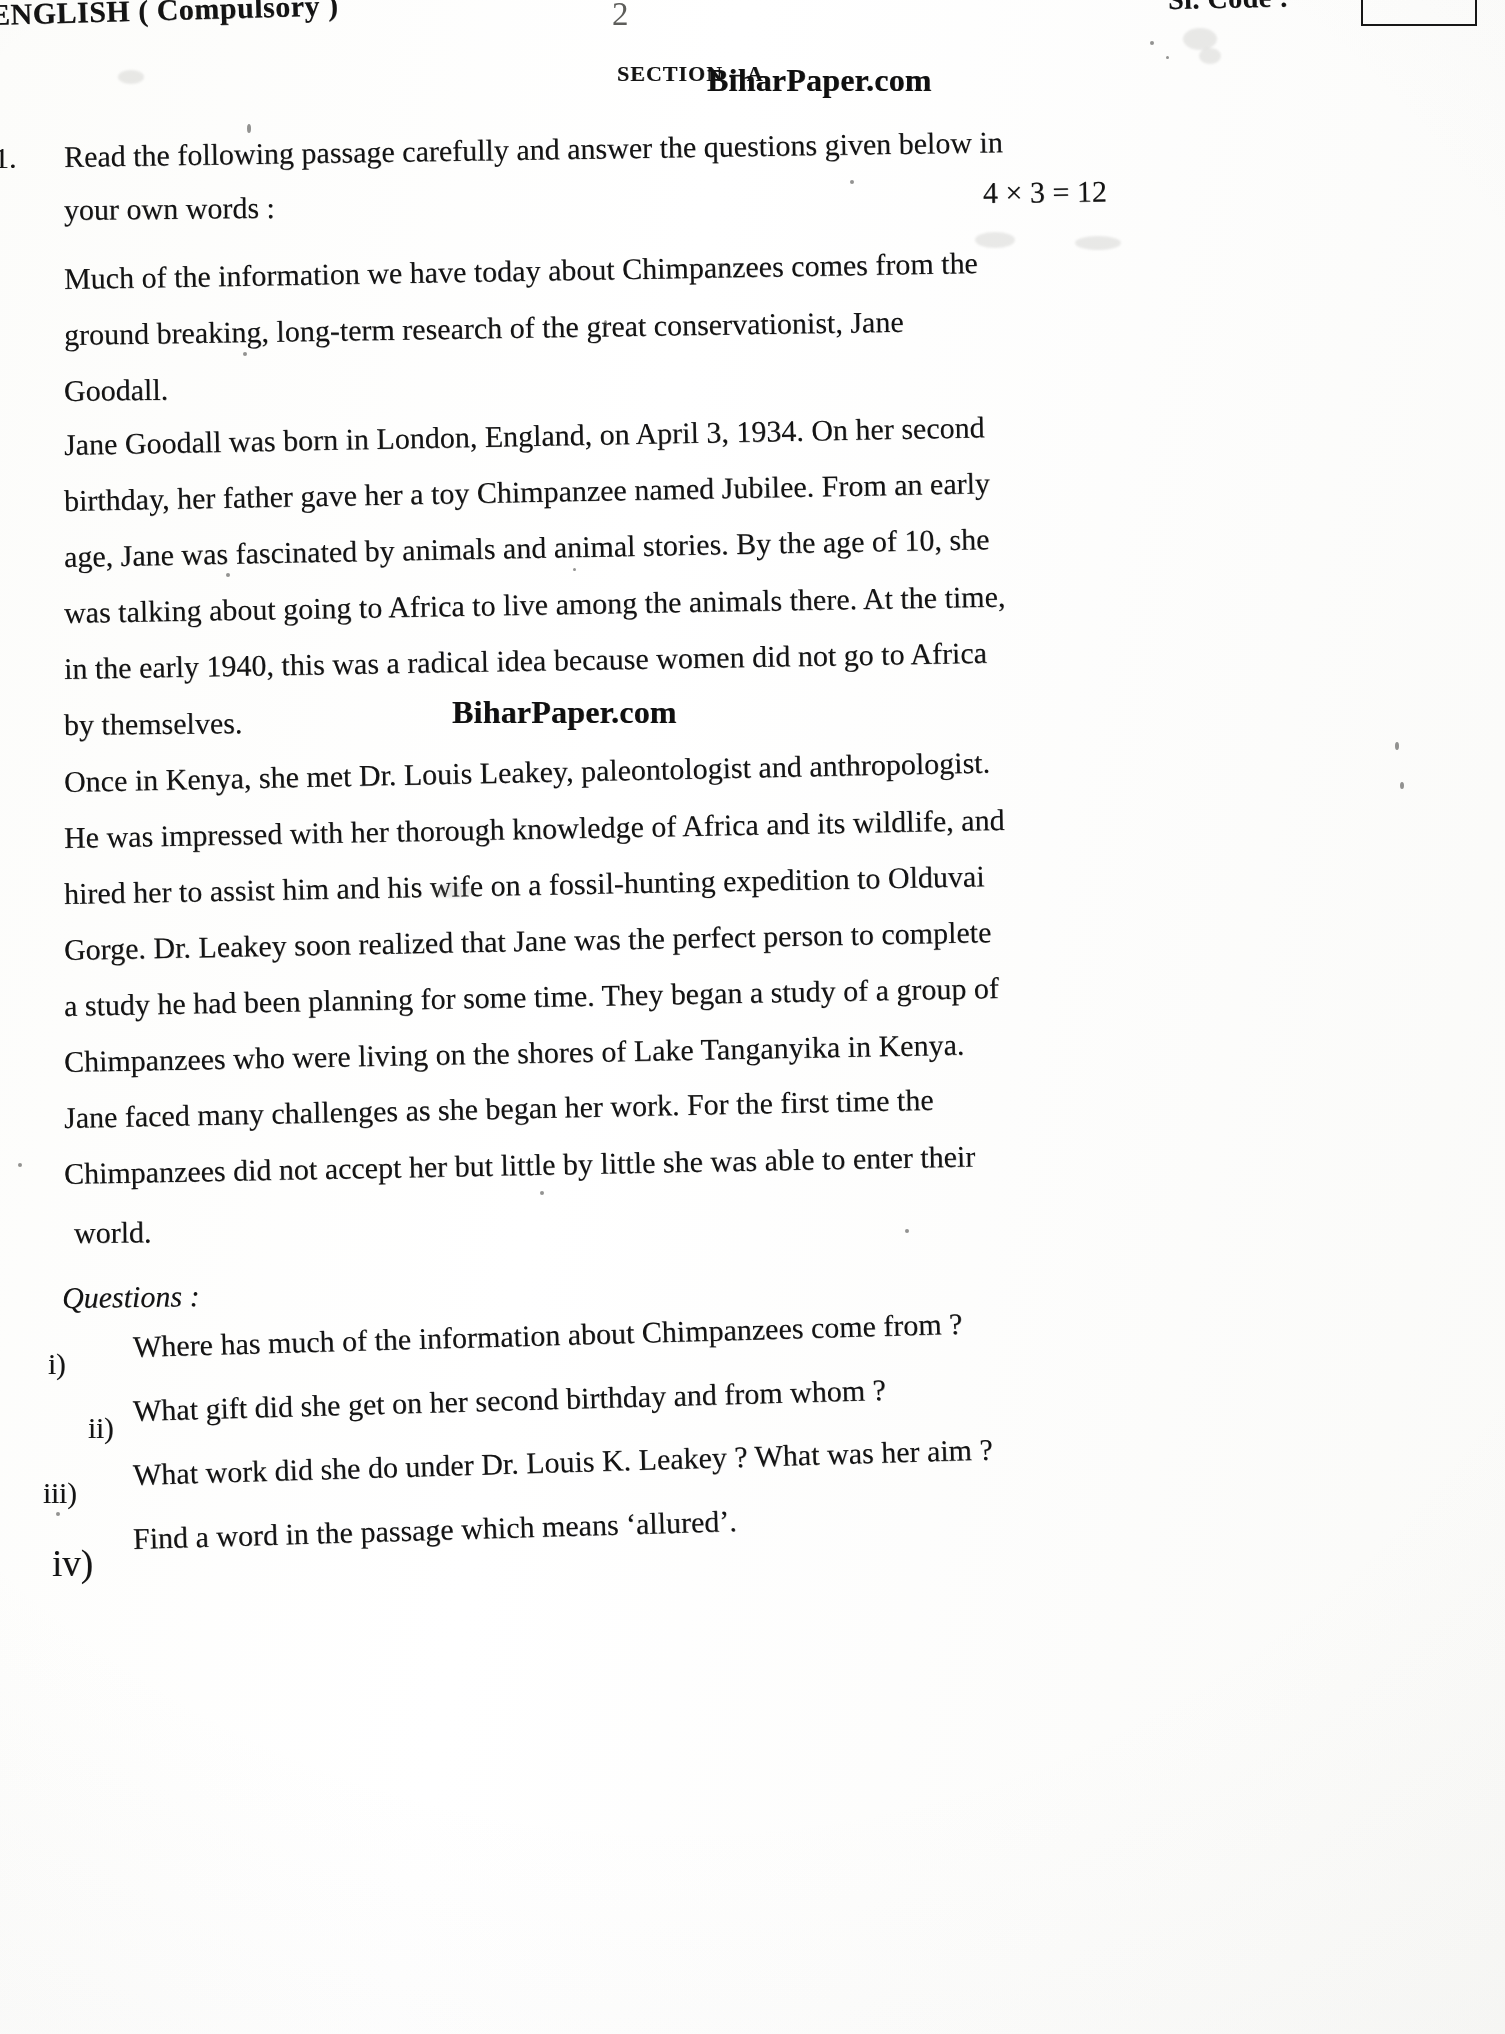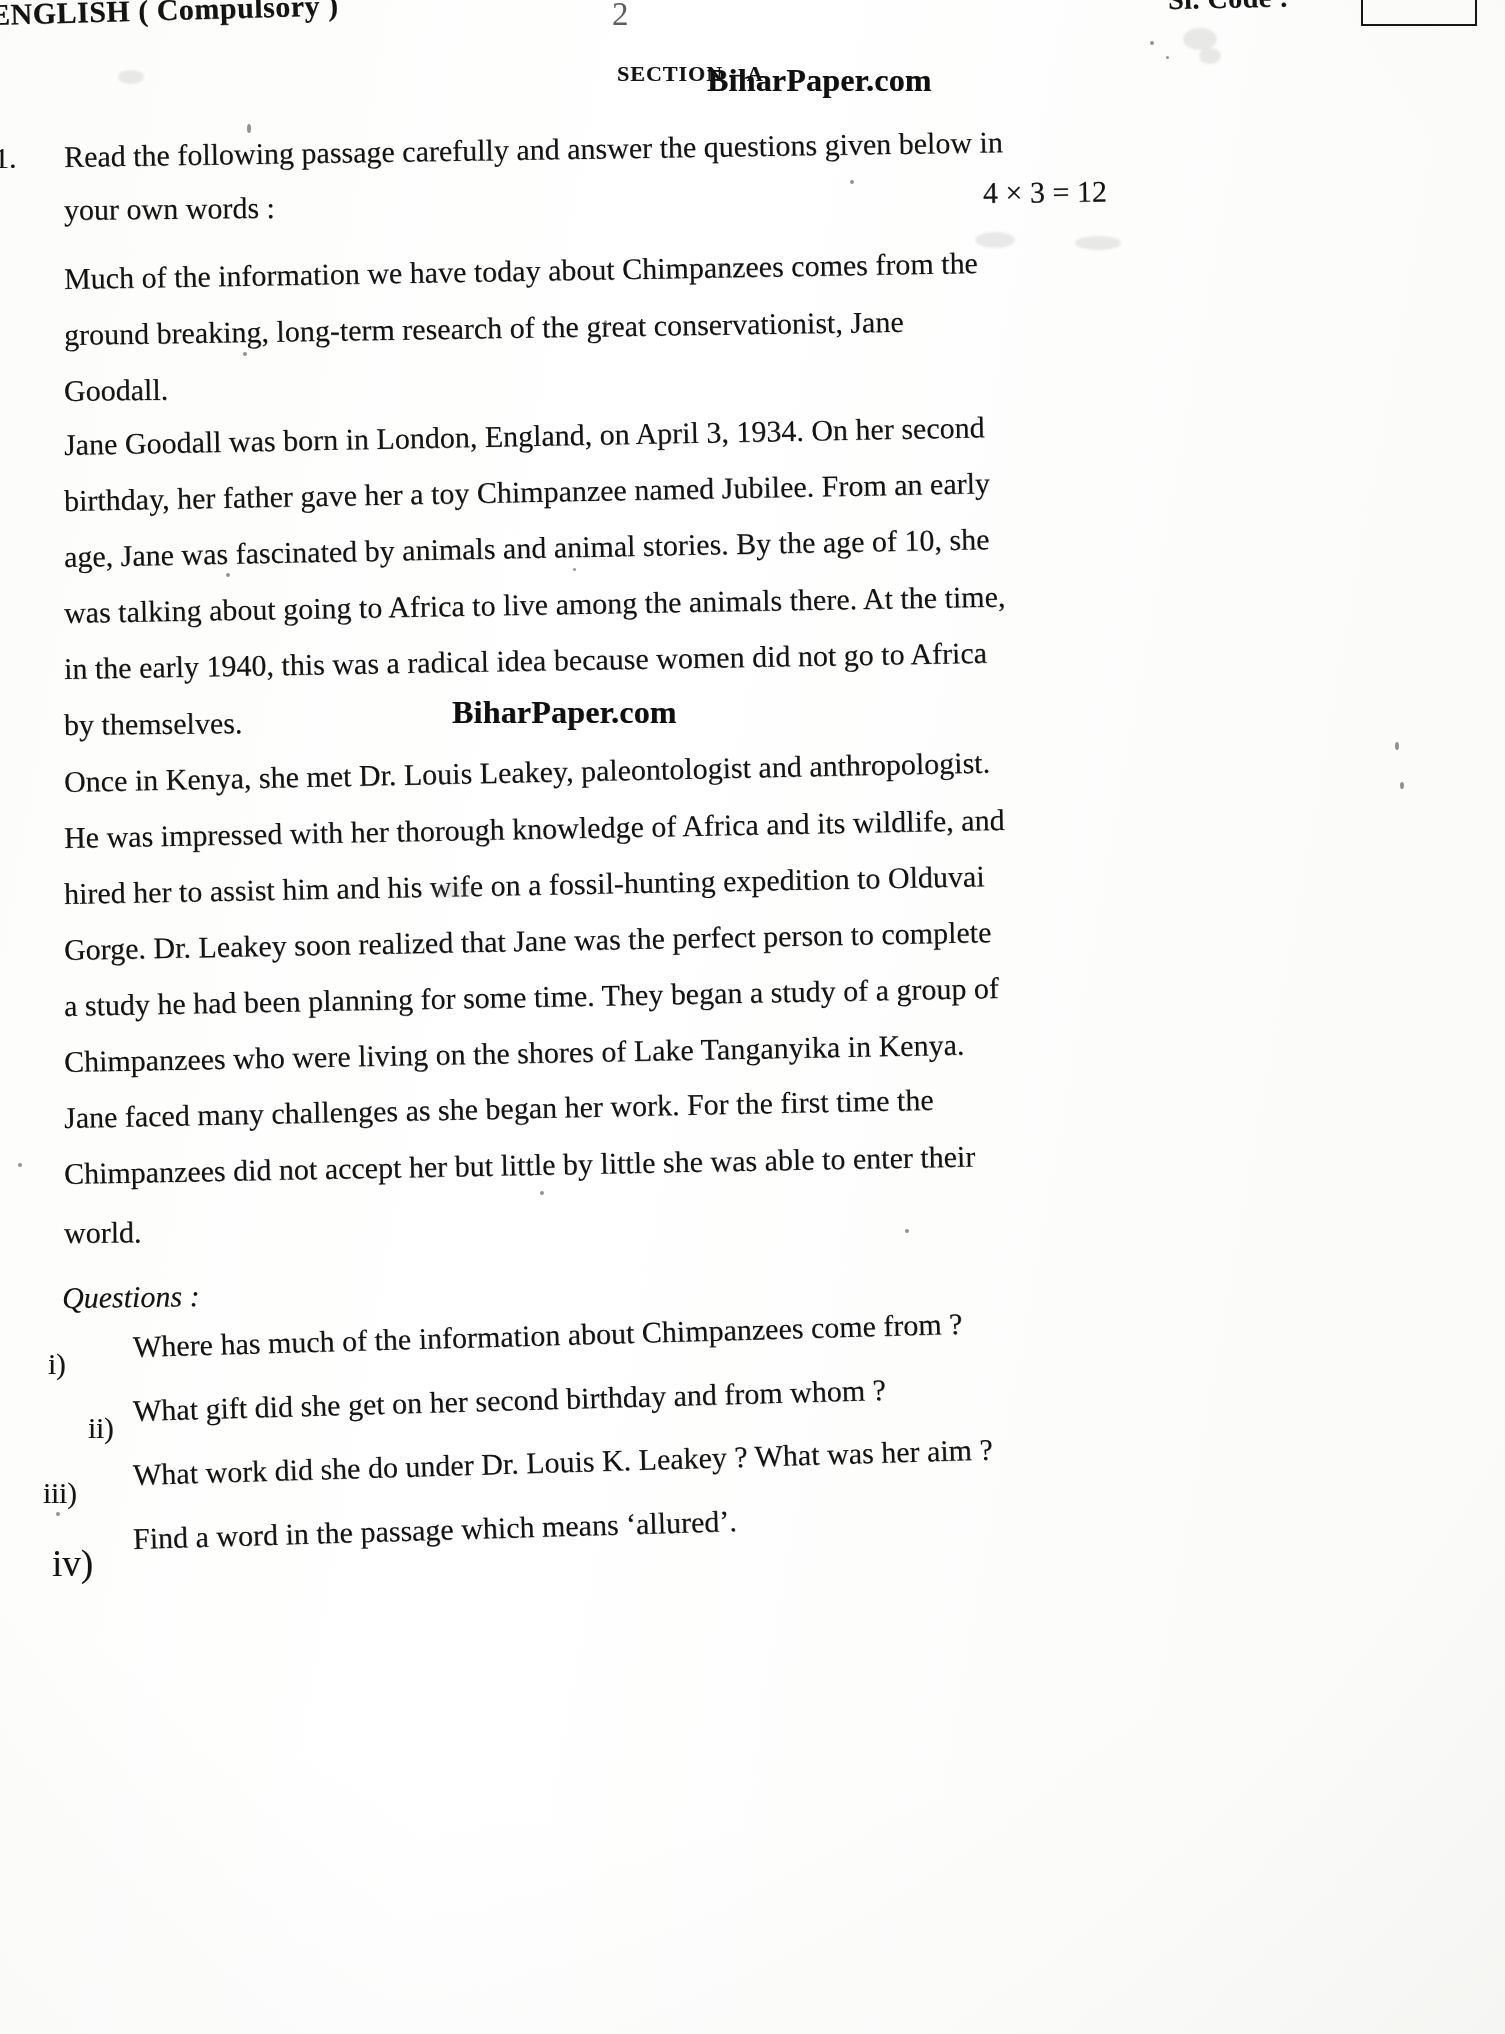--- a/index.html
+++ b/index.html
@@ -124,21 +124,21 @@
     <div class="ln watermark" style="left:452px; top:694px; font-size:32px;">BiharPaper.com</div>
 
     <div class="ln" style="left:64px; top:765px; font-size:30px; transform:rotate(-1.2deg); transform-origin:left center;">Once in Kenya, she met Dr. Louis Leakey, paleontologist and anthropologist.</div>
     <div class="ln" style="left:64px; top:821px; font-size:30px; transform:rotate(-1.1deg); transform-origin:left center;">He was impressed with her thorough knowledge of Africa and its wildlife, and</div>
     <div class="ln" style="left:64px; top:877px; font-size:30px; transform:rotate(-1.1deg); transform-origin:left center;">hired her to assist him and his wife on a fossil-hunting expedition to Olduvai</div>
     <div class="ln" style="left:64px; top:933px; font-size:30px; transform:rotate(-1.1deg); transform-origin:left center;">Gorge. Dr. Leakey soon realized that Jane was the perfect person to complete</div>
     <div class="ln" style="left:64px; top:989px; font-size:30px; transform:rotate(-1.1deg); transform-origin:left center;">a study he had been planning for some time. They began a study of a group of</div>
     <div class="ln" style="left:64px; top:1045px; font-size:30px; transform:rotate(-1.1deg); transform-origin:left center;">Chimpanzees  who  were  living  on  the  shores  of  Lake  Tanganyika  in  Kenya.</div>
     <div class="ln" style="left:64px; top:1101px; font-size:30px; transform:rotate(-1.2deg); transform-origin:left center;">Jane faced many challenges as she began her work. For the first time the</div>
     <div class="ln" style="left:64px; top:1157px; font-size:30px; transform:rotate(-1.1deg); transform-origin:left center;">Chimpanzees did not accept her but little by little she was able to enter their</div>
-    <div class="ln" style="left:64px; top:1216px; font-size:30px; transform:rotate(-0.5deg); transform-origin:left center;">world.</div>
+    <div class="ln" style="left:74px; top:1216px; font-size:30px; transform:rotate(-0.5deg); transform-origin:left center;">world.</div>
 
     <div class="ln italic" style="left:62px; top:1281px; font-size:30px; transform:rotate(-0.8deg); transform-origin:left center;">Questions :</div>
 
     <div class="ln" style="left:48px; top:1348px; font-size:29px;">i)</div>
     <div class="ln" style="left:133px; top:1330px; font-size:30px; transform:rotate(-1.6deg); transform-origin:left center;">Where has much of the information about Chimpanzees come from ?</div>
 
     <div class="ln" style="left:45px; top:1412px; font-size:29px;margin-left:43px;">ii)</div>
     <div class="ln" style="left:133px; top:1394px; font-size:30px; transform:rotate(-1.6deg); transform-origin:left center;">What gift did she get on her second birthday and from whom ?</div>
 
     <div class="ln" style="left:43px; top:1477px; font-size:29px;">iii)</div>

